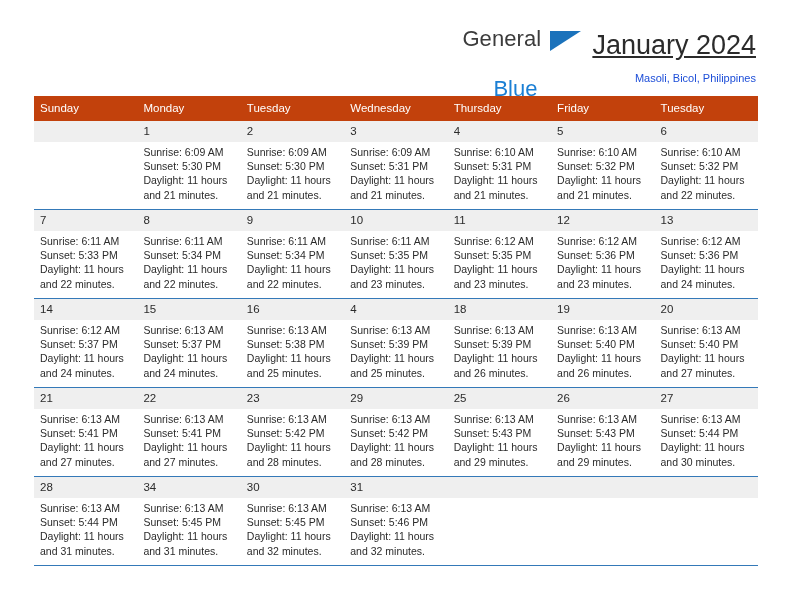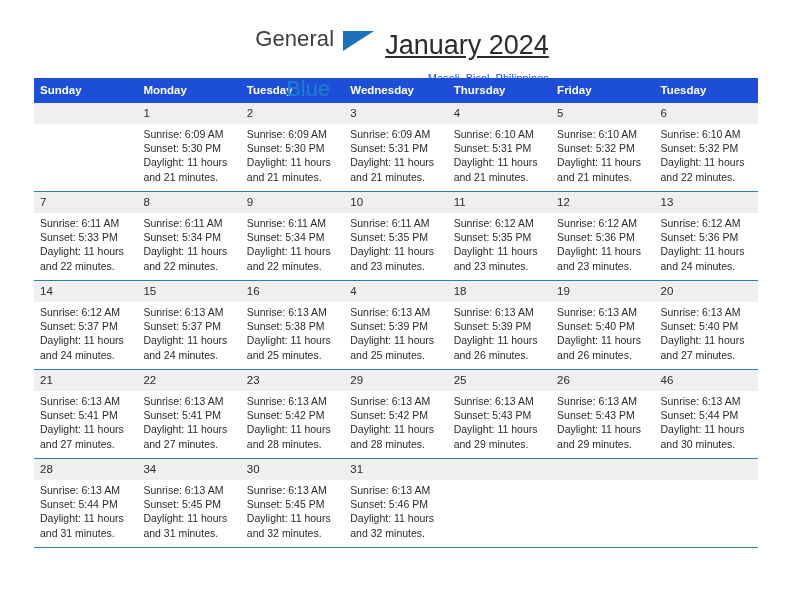--- a/index.html
+++ b/index.html
@@ -19,24 +19,24 @@
     position: relative;
     width: 792px;
     height: 612px;
     box-sizing: border-box;
   }
 
   
   .masthead {
     display: flex;
     align-items: flex-start;
-    justify-content: center;
+    justify-content: flex-end;
     padding: 26px 36px 0 48px;
     box-sizing: border-box;
-    height: 78px;
+    height: 96px;
   }
 
   .brand {
     position: relative;
     width: 130px;
     height: 48px;
     flex: 0 0 auto;
   }
   .brand-general {
     position: absolute;
@@ -90,24 +90,24 @@
 
   
   .calendar {
     margin: 0 34px;
     width: 724px;
     border-collapse: collapse;
     table-layout: fixed;
   }
 
   .calendar th {
-    background: #1d4ed8;
+    background: #c2410c;
     color: #ffffff;
     font-size: 11.5px;
-    font-weight: bold;
+    font-weight: normal;
     text-align: left;
     padding: 5px 0 6px 6px;
     line-height: 14px;
     border: none;
   }
 
   .calendar td {
     vertical-align: top;
     padding: 0;
     border: none;
@@ -473,21 +473,21 @@
               <div class="details">
                 <div>Sunrise: 6:13 AM</div>
                 <div>Sunset: 5:43 PM</div>
                 <div>Daylight: 11 hours</div>
                 <div>and 29 minutes.</div>
               </div>
             </div>
           </td>
           <td>
             <div class="cell">
-              <div class="daynum">46</div>
+              <div class="daynum">27</div>
               <div class="details">
                 <div>Sunrise: 6:13 AM</div>
                 <div>Sunset: 5:44 PM</div>
                 <div>Daylight: 11 hours</div>
                 <div>and 30 minutes.</div>
               </div>
             </div>
           </td>
         </tr>
         <tr>

